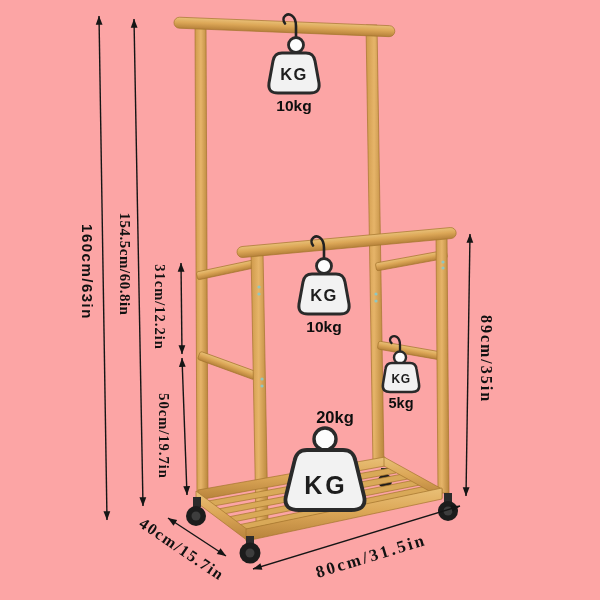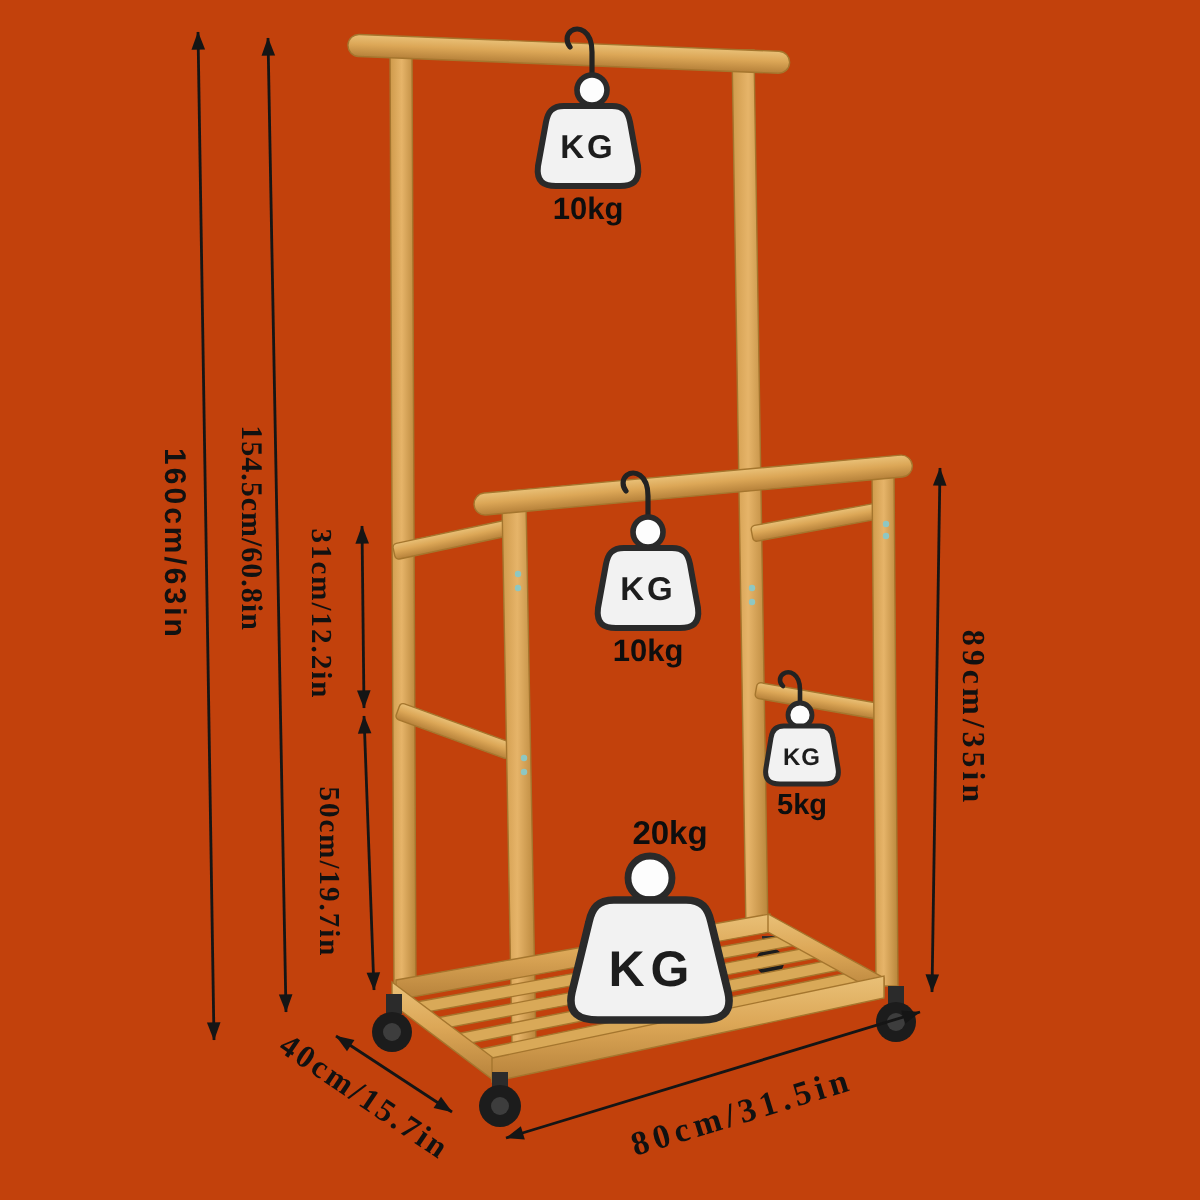--- a/index.html
+++ b/index.html
@@ -1,17 +1,17 @@
 <!DOCTYPE html>
 <html><head>
 <meta charset="utf-8">
 <style>
   html,body{margin:0;padding:0;background:#fff;}
   .stage{
-    position:relative;width:600px;height:600px;background:#c2410c;overflow:hidden;
+    position:relative;width:600px;height:600px;background:#fca5a5;overflow:hidden;
     font-family:"Liberation Sans",sans-serif;
   }
   svg{display:block;}
   .wood{stroke:#a5762e;stroke-width:.7;}
   .dim-line{stroke:#151515;stroke-width:1.4;fill:none;}
   .dim-text{font-family:"Liberation Serif",serif;font-weight:bold;fill:#111;}
   .dim-text-sans{font-family:"Liberation Sans",sans-serif;font-weight:bold;fill:#111;}
   .kg-unit{font-family:"Liberation Sans",sans-serif;font-weight:600;fill:#1d1d1d;}
   .kg-label{font-family:"Liberation Sans",sans-serif;font-weight:bold;fill:#0e0e0e;}
   .weight-body{fill:#f2f2f2;stroke:#2a2a2a;}

